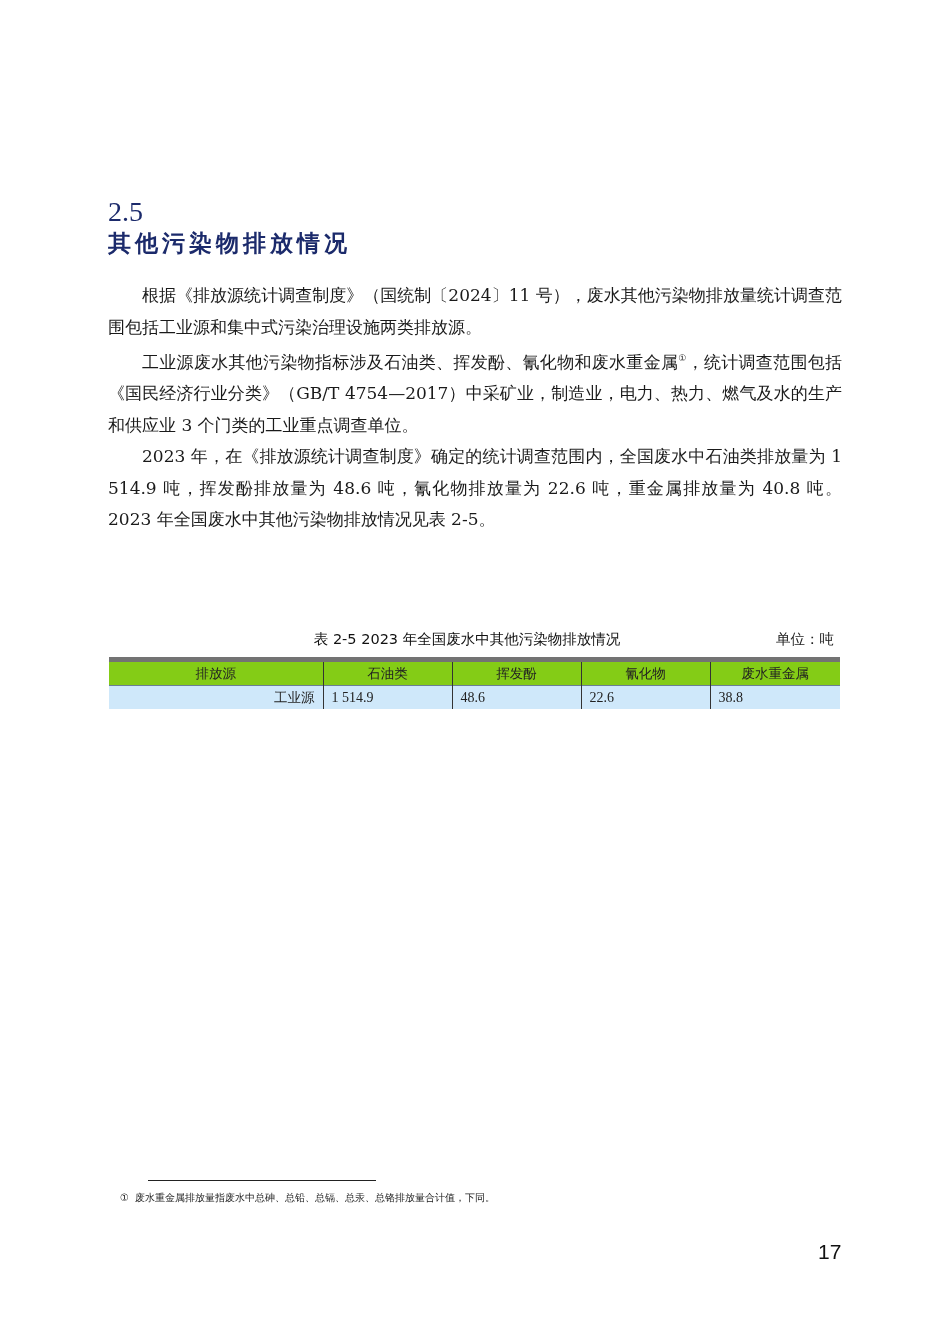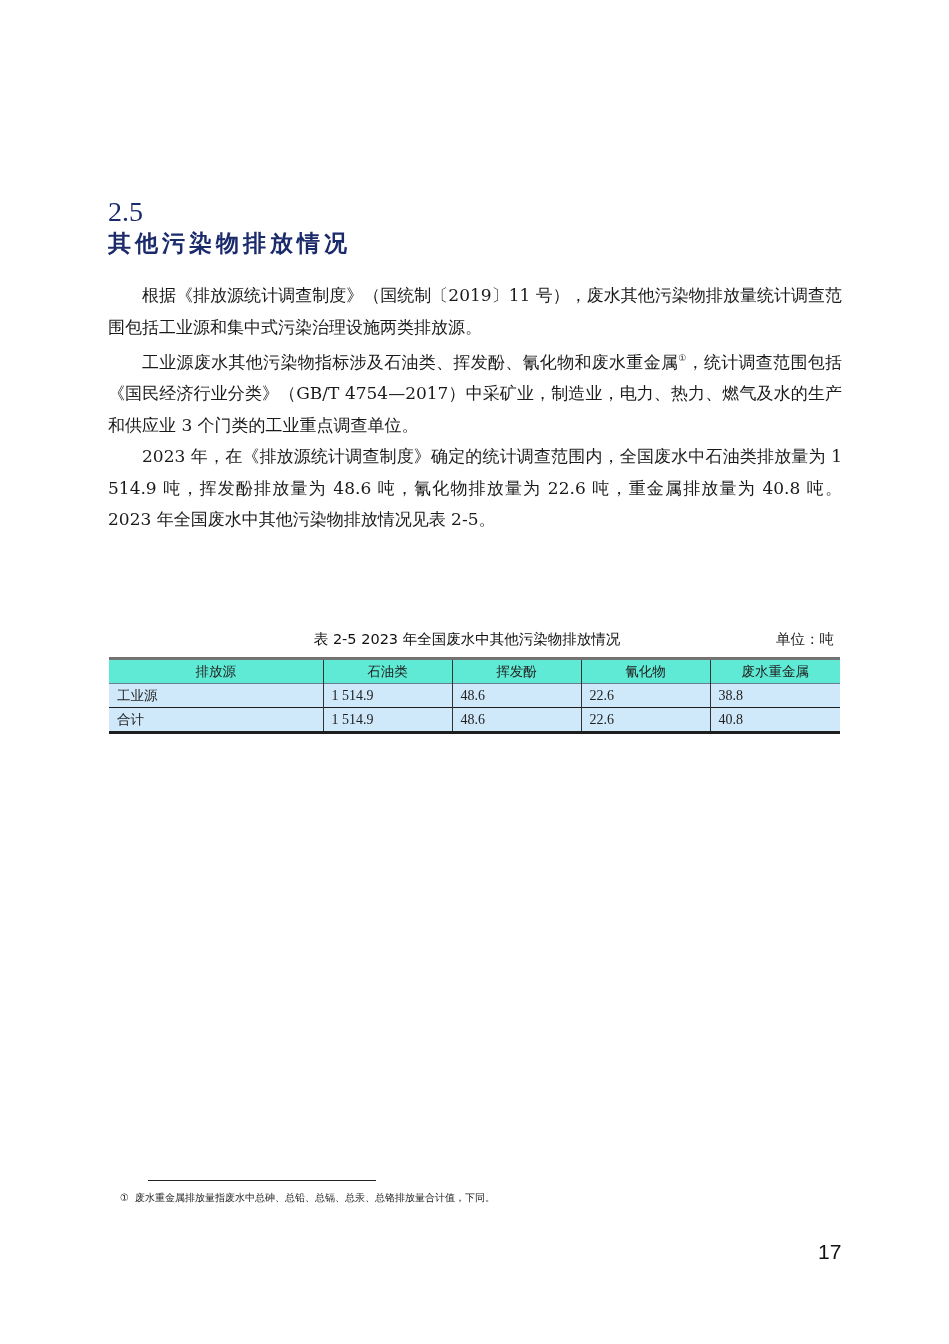--- a/index.html
+++ b/index.html
@@ -99,39 +99,39 @@
       border-right: 1px solid #333;
       white-space: nowrap;
     }
     table.data-table th:first-child, table.data-table td:first-child {
       border-left: none;
     }
     table.data-table th:last-child, table.data-table td:last-child {
       border-right: none;
     }
     table.data-table thead tr {
-      border-top: 3px solid #737373;
-      background: #5eead4;
+      border-top: 5px solid #737373;
+      background: #84cc16;
     }
     table.data-table th {
       font-weight: normal;
       text-align: center;
       font-family: "DejaVu Serif", serif;
       font-size: 13.5px;
     }
     table.data-table tbody tr {
       background: #cfe8fa;
       border-top: 1px solid #6a7f93;
     }
     table.data-table tbody tr.total-row {
       border-top: 1.5px solid #1e1e1e;
       border-bottom: 3px solid #1e1e1e;
     }
     table.data-table td.label {
-      text-align: left;
+      text-align: right;
       font-family: Liberation Mono, monospace;
       font-size: 13.5px;
     }
     table.data-table td.num {
       text-align: left;
     }
     col.c0 { width: 214px; }
     col.c1 { width: 129px; }
     col.c2 { width: 129px; }
     col.c3 { width: 129px; }
@@ -169,21 +169,21 @@
   </style>
 </head>
 <body>
 
 <div class="section-heading">
   <span class="num">2.5</span>
   <span class="title">其他污染物排放情况</span>
 </div>
 
 <div class="body-text">
-  <p>根据《排放源统计调查制度》（国统制〔2019〕11 号），废水其他污染物排放量统计调查范围包括工业源和集中式污染治理设施两类排放源。</p>
+  <p>根据《排放源统计调查制度》（国统制〔2024〕11 号），废水其他污染物排放量统计调查范围包括工业源和集中式污染治理设施两类排放源。</p>
   <p><span>工业源废水其他污染物指标涉及石油类、挥发酚、氰化物和废水重金属</span><sup class="fn">①</sup><span>，统计调查范围包括《国民经济行业分类》（GB/T 4754—2017）中采矿业，制造业，电力、热力、燃气及水的生产和供应业 3 个门类的工业重点调查单位。</span></p>
   <p>2023 年，在《排放源统计调查制度》确定的统计调查范围内，全国废水中石油类排放量为 1 514.9 吨，挥发酚排放量为 48.6 吨，氰化物排放量为 22.6 吨，重金属排放量为 40.8 吨。2023 年全国废水中其他污染物排放情况见表 2-5。</p>
 </div>
 
 <div class="table-caption-row">
   <div class="table-caption">表 2-5   2023 年全国废水中其他污染物排放情况</div>
   <div class="table-unit">单位：吨</div>
 </div>
 
 <table class="data-table">
@@ -204,27 +204,20 @@
     </tr>
   </thead>
   <tbody>
     <tr>
       <td class="label">工业源</td>
       <td class="num">1 514.9</td>
       <td class="num">48.6</td>
       <td class="num">22.6</td>
       <td class="num">38.8</td>
     </tr>
-    <tr class="total-row">
-      <td class="label">合计</td>
-      <td class="num">1 514.9</td>
-      <td class="num">48.6</td>
-      <td class="num">22.6</td>
-      <td class="num">40.8</td>
-    </tr>
   </tbody>
 </table>
 
 <div class="footnote-rule"></div>
 <div class="footnote">
   <span class="mark">①</span><span>废水重金属排放量指废水中总砷、总铅、总镉、总汞、总铬排放量合计值，下同。</span>
 </div>
 
 <div class="page-number">17</div>
 

